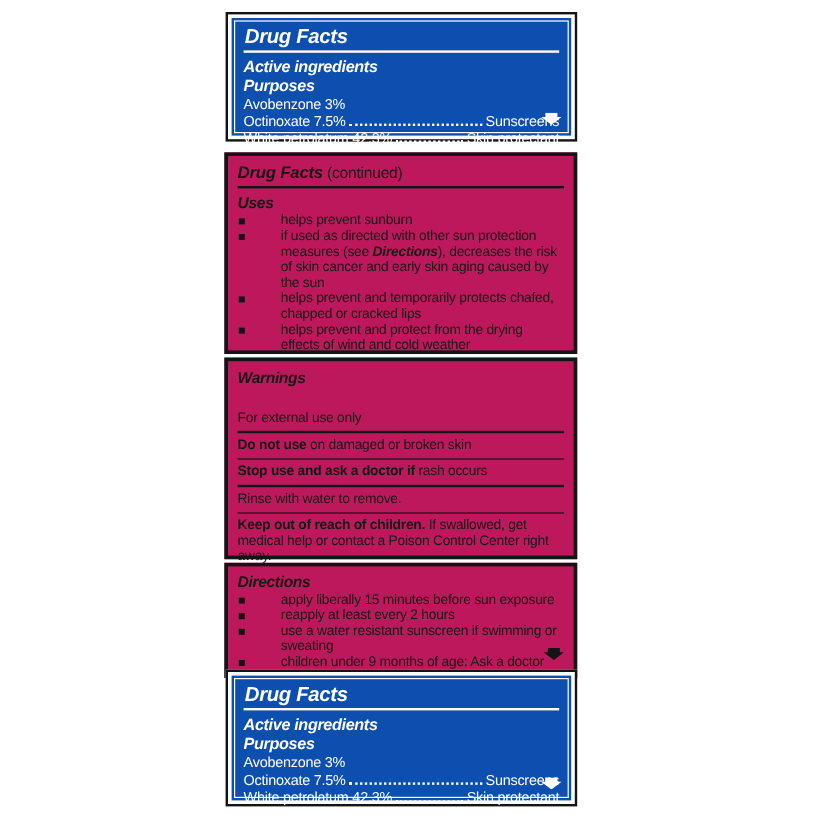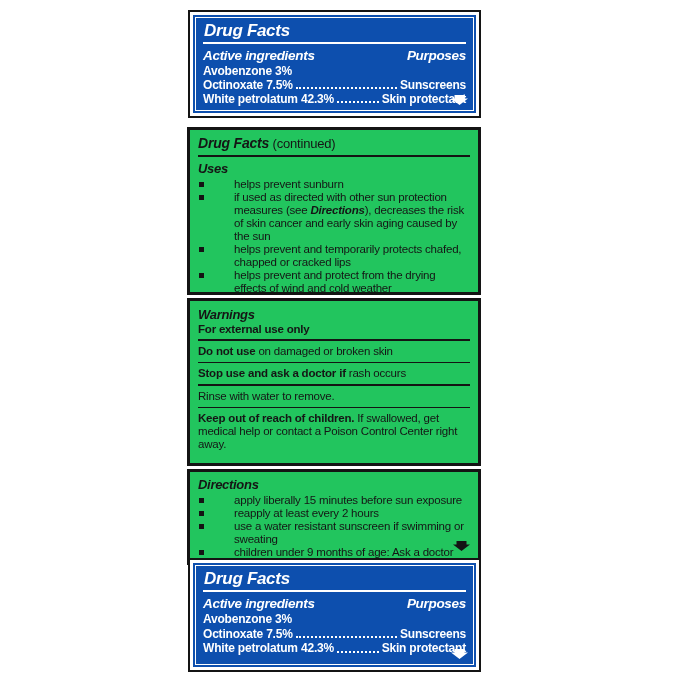--- a/index.html
+++ b/index.html
@@ -57,29 +57,29 @@
     margin: 2px 0 4px 0;
   }
   .cols-header {
     display: flex;
     justify-content: space-between;
     font-style: italic;
     font-weight: bold;
     font-size: 13.5px;
     letter-spacing: -0.3px;
     line-height: 16px;
+    flex-direction: column;
   }
   .ing-line {
     display: flex;
     align-items: flex-end;
     font-size: 12px;
     letter-spacing: -0.2px;
     line-height: 14px;
     white-space: nowrap;
-    font-weight: bold;
   }
   .blue-panel.bottom .ing-line { line-height: 14.5px; }
   .leader {
     flex: 1;
     border-bottom: 2px dotted #ffffff;
     margin: 0 3px 3px 3px;
     min-width: 10px;
   }
   .panel-arrow {
     position: absolute;
@@ -91,21 +91,21 @@
   
   .mid-stack {
     position: absolute;
     left: 187px;
     top: 127px;
     width: 294px;
   }
   .mid-box {
     box-sizing: border-box;
     border: 3px solid #141414;
-    background: #22c55e;
+    background: #be185d;
     padding: 3px 8px 4px 8px;
     margin-bottom: 3px;
     position: relative;
   }
   .box-uses       { height: 168px; }
   .box-warnings   { height: 168px; }
   .box-directions { height: 96px;  }
 
   .cont-header {
     font-size: 13px;
@@ -152,24 +152,25 @@
     height: 5px;
     background: #141414;
     margin: 4px 4px 0 1px;
   }
   .bullet-text { flex: 1; }
 
   .warn-row { padding: 2px 0 3px 0; }
   .warn-row b { letter-spacing: -0.2px; }
   .warn-heading-row { padding: 1px 0 2px 0; }
   .warn-subhead {
-    font-weight: bold;
+    font-weight: normal;
     font-size: 11.5px;
     letter-spacing: -0.2px;
     line-height: 13px;
+    margin-top: 20px;
   }
 
   .directions-arrow {
     position: absolute;
     right: 8px;
     bottom: 7px;
     color: #141414;
   }
 
   b, .bold { font-weight: bold; }

